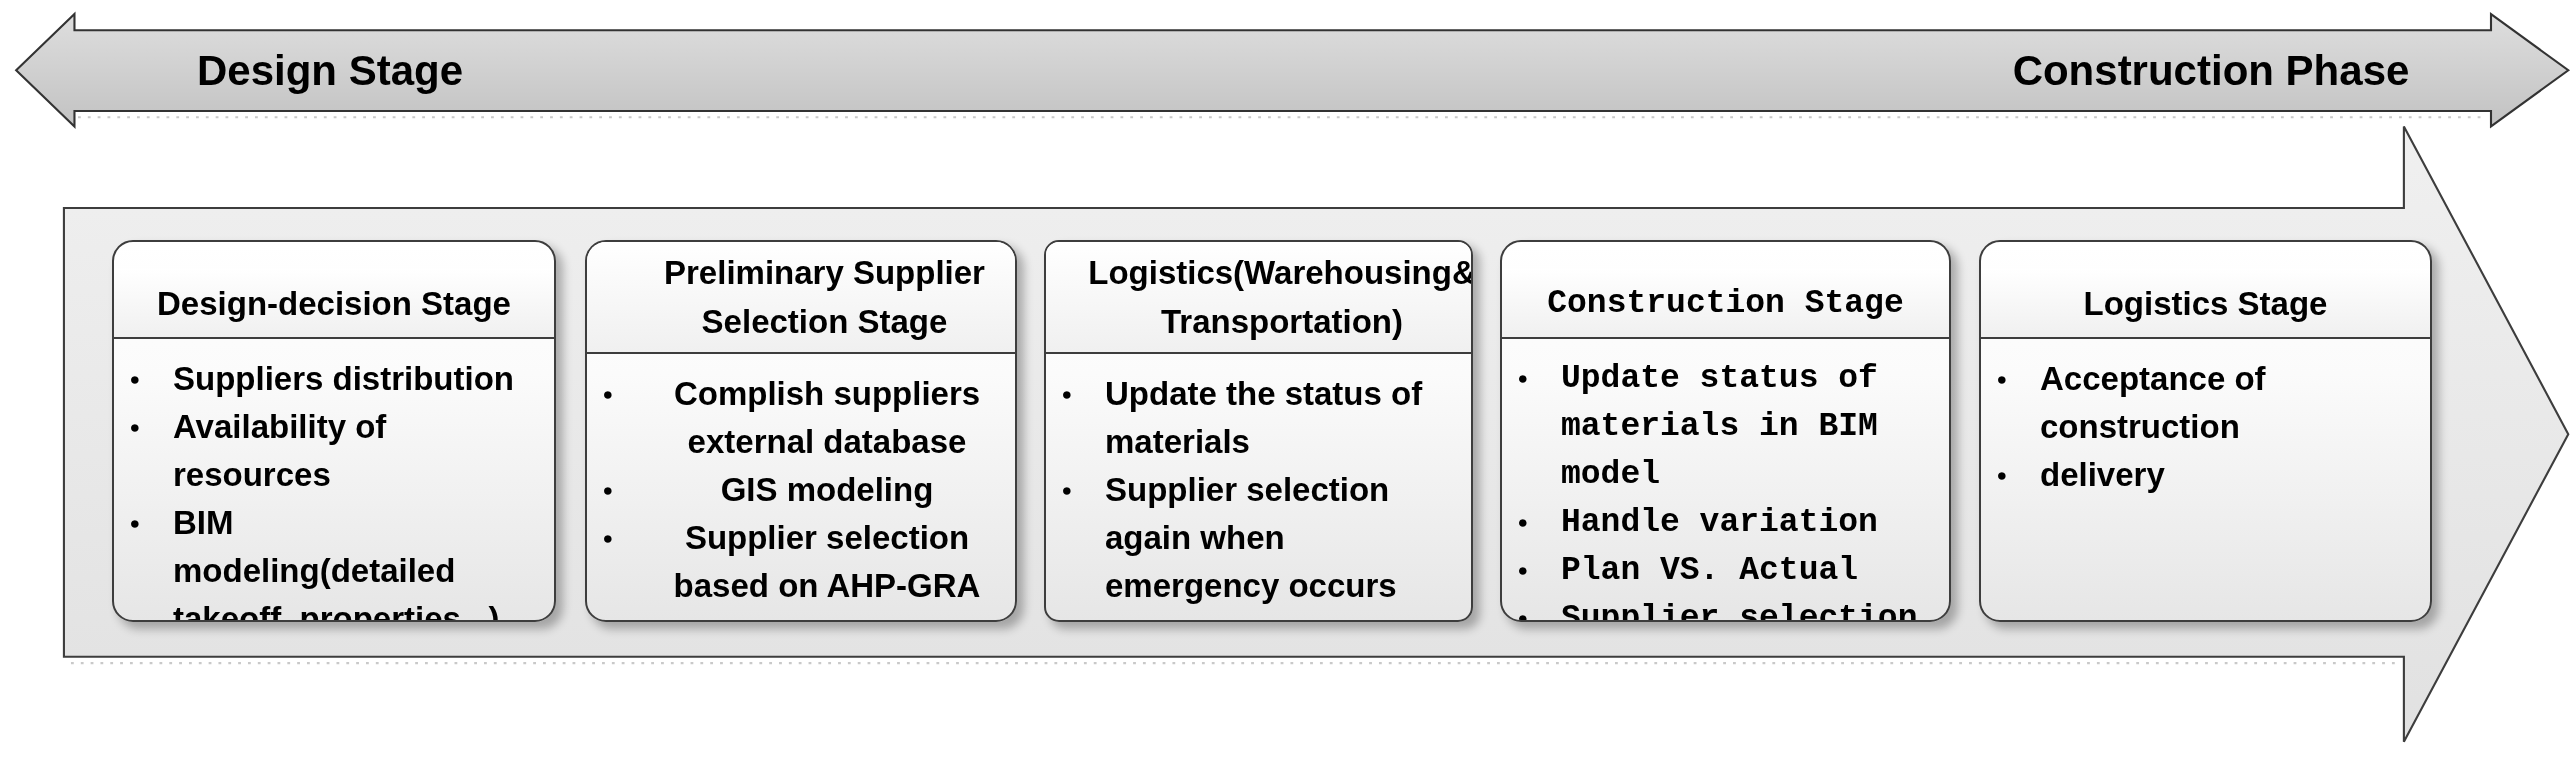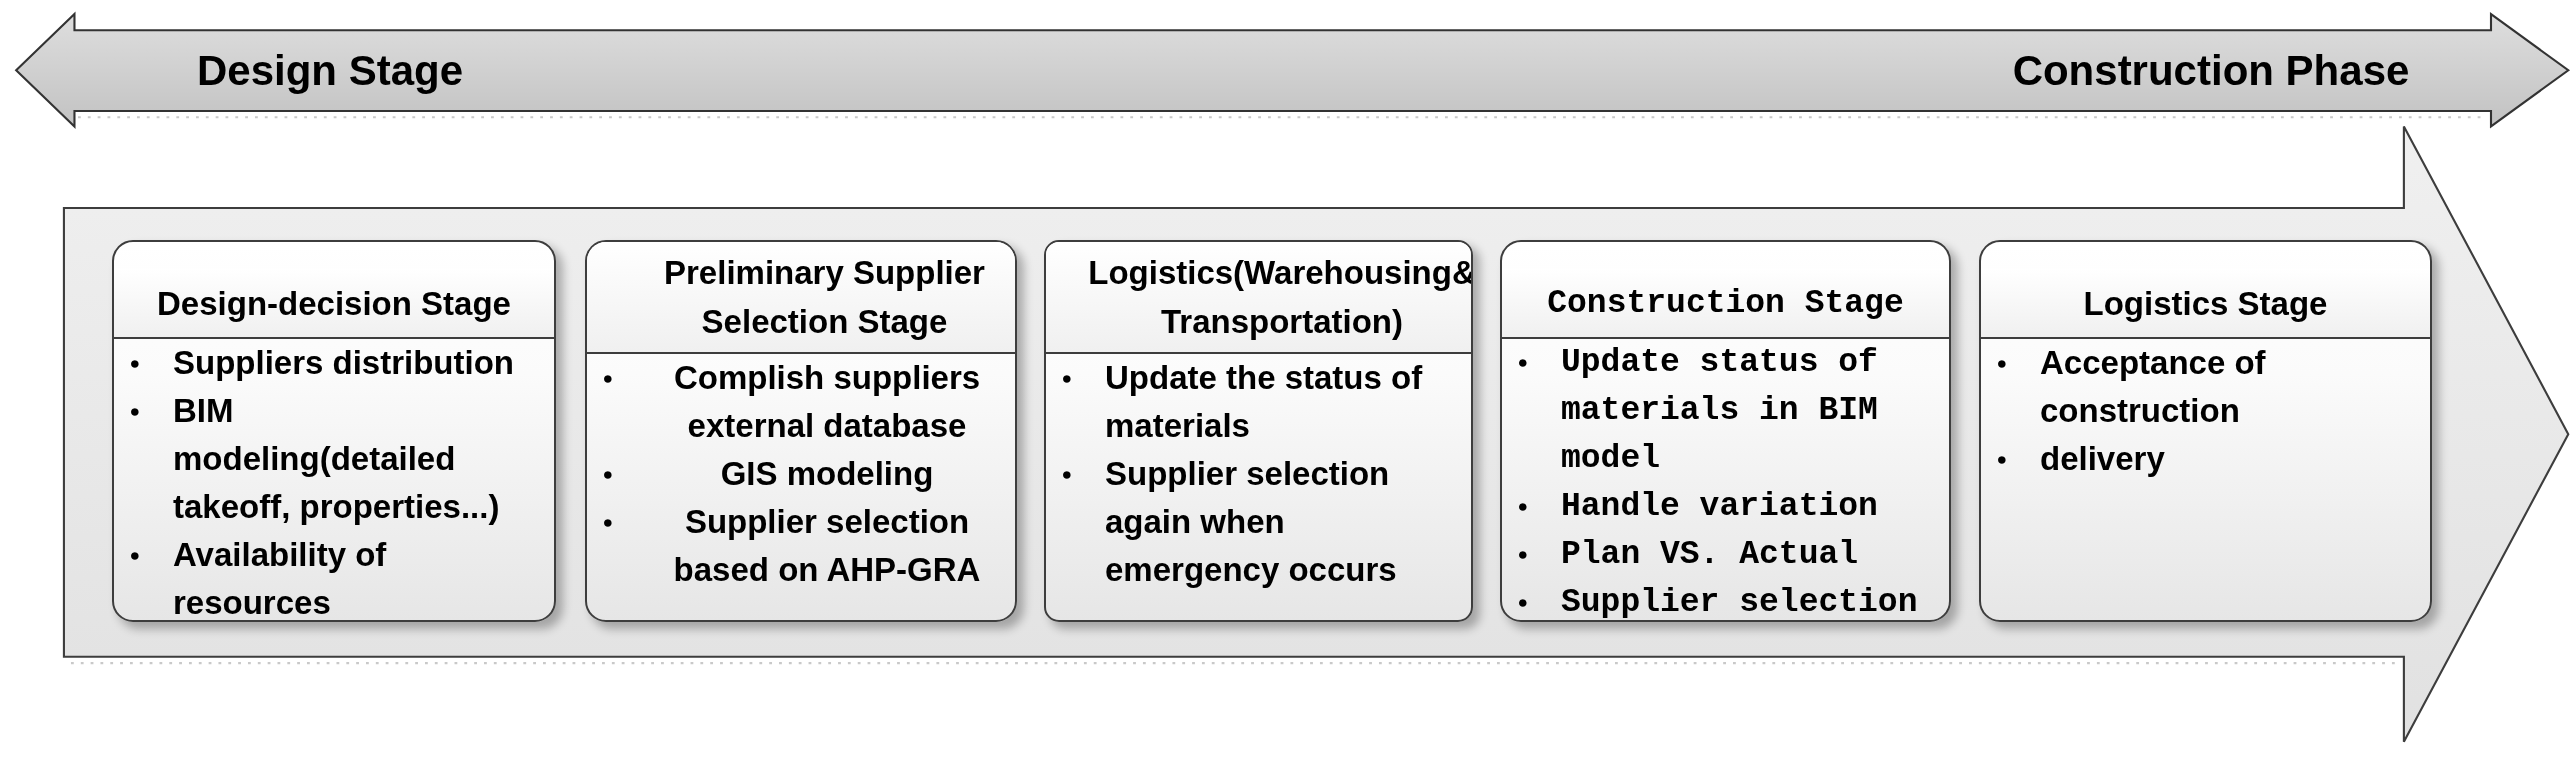--- a/index.html
+++ b/index.html
@@ -55,21 +55,21 @@
     line-height: 49px;
     white-space: pre-line;
     box-sizing: border-box;
   }
   .h-one { height: 70px; margin-top: 27px; }
   .h-two { height: 112px; padding-left: 47px; }
 
   ul.bullets {
     list-style: none;
     margin: 0;
-    padding: 0 7px 0 0;
+    padding: 16px 7px 0 0;
   }
   ul.bullets li {
     position: relative;
     padding-left: 59px;
     font-weight: bold;
     font-size: 33px;
     line-height: 48px;
     white-space: pre-line;
   }
   ul.bullets li::before {
@@ -110,25 +110,25 @@
     <line x1="110" y1="167" x2="3540" y2="167" stroke="#c9c9c9" stroke-width="3" stroke-dasharray="4 10"></line>
   </svg>
 
   <div class="timeline-label" id="label-construction-phase">Construction Phase</div>
   <div class="timeline-label" id="label-design-stage">Design Stage</div>
 
   <div class="stage-box" style="left:112px; width:444px;">
     <div class="box-header h-one">Design-decision Stage</div>
     <ul class="bullets mt-b1">
       <li>Suppliers distribution</li>
+      <li>Availability of
+resources</li>
       <li>BIM
 modeling(detailed
 takeoff, properties...)</li>
-      <li>Availability of
-resources</li>
     </ul>
   </div>
 
   <div class="stage-box" style="left:585px; width:432px;">
     <div class="box-header h-two">Preliminary Supplier
 Selection Stage</div>
     <ul class="bullets mt-b2">
       <li>Complish suppliers
 external database</li>
       <li>GIS modeling</li>

